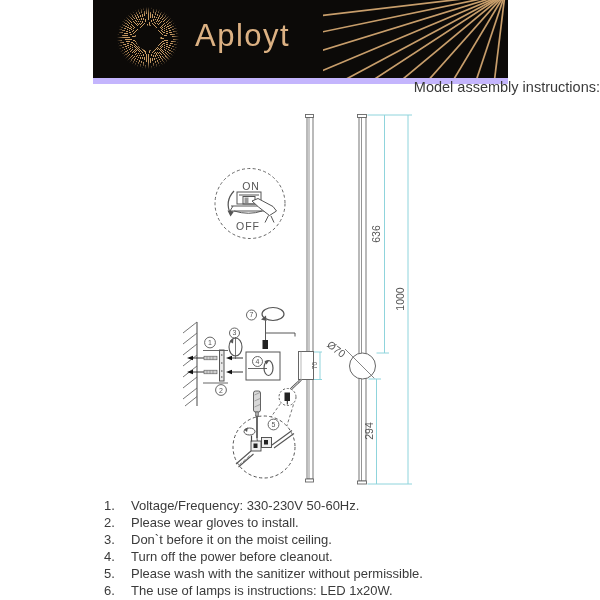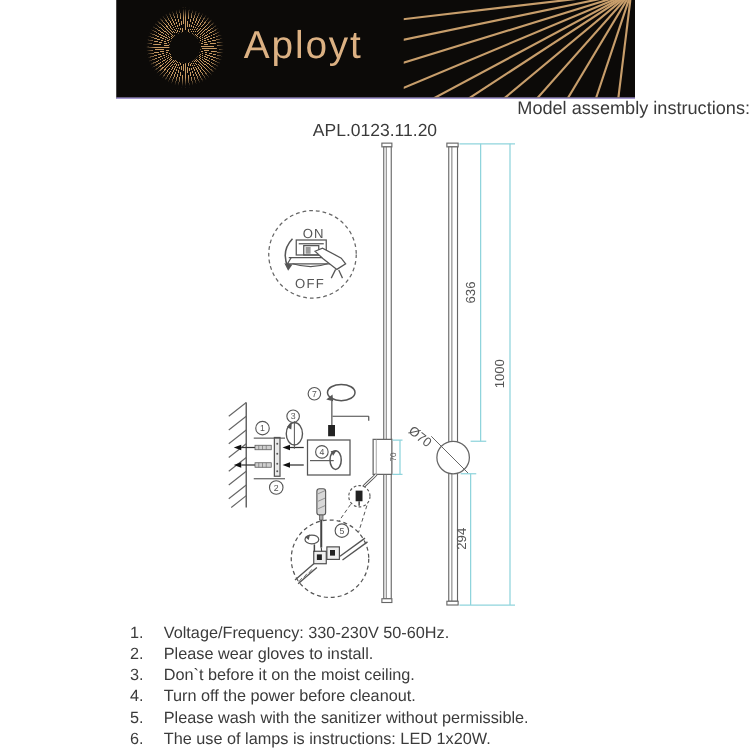--- a/index.html
+++ b/index.html
@@ -3,21 +3,21 @@
 <meta charset="utf-8">
 <style>
   html,body{margin:0;padding:0;background:#ffffff;}
   .page{
     position:relative;width:600px;height:600px;background:#ffffff;overflow:hidden;
     font-family:"Liberation Sans",sans-serif;color:#3c3c3c;
   }
   
   .banner{
     position:absolute;left:93px;top:0;width:415px;height:78px;
-    background:#0c0a08;overflow:hidden;border-bottom:1px solid #c4b5fd;
+    background:#0c0a08;overflow:hidden;border-bottom:6px solid #c4b5fd;
   }
   .sunburst{
     position:absolute;left:23px;top:6px;width:64px;height:64px;border-radius:50%;
     background:
       radial-gradient(circle at 50% 50%, #0c0a08 0 12px, rgba(12,10,8,0) 13px 24px, rgba(12,10,8,.55) 28px, #0c0a08 31px),
       repeating-conic-gradient(from 0deg, #c79a63 0deg 1.6deg, #0c0a08 1.6deg 5.4deg);
   }
   .brand{
     position:absolute;left:102px;top:18px;font-size:31px;font-weight:400;
     letter-spacing:1.5px;color:#dcb183;
@@ -53,21 +53,20 @@
         <line x1="182" y1="-6" x2="74" y2="84"></line>
         <line x1="182" y1="-6" x2="102" y2="84"></line>
         <line x1="182" y1="-6" x2="128" y2="84"></line>
         <line x1="182" y1="-6" x2="152" y2="84"></line>
         <line x1="182" y1="-6" x2="171" y2="84"></line>
       </g>
     </svg>
   </div>
 
   <div class="title">Model assembly instructions:</div>
-  <div class="model">APL.0123.11.20</div>
 
   <svg class="diagram" viewBox="0 0 600 600">
 
     <g>
       <circle cx="250" cy="203.5" r="35" fill="#ffffff" stroke="#666" stroke-width="1" stroke-dasharray="3,2.4"></circle>
       <text x="251" y="190" font-size="10.5" letter-spacing="1" fill="#555" text-anchor="middle">ON</text>
       <text x="248" y="230" font-size="10.5" letter-spacing="1" fill="#555" text-anchor="middle">OFF</text>
       <g stroke="#555" fill="none" stroke-width="1">
         <rect x="237" y="192" width="24" height="12" fill="#ffffff"></rect>
         <line x1="239" y1="195" x2="259" y2="195"></line>

